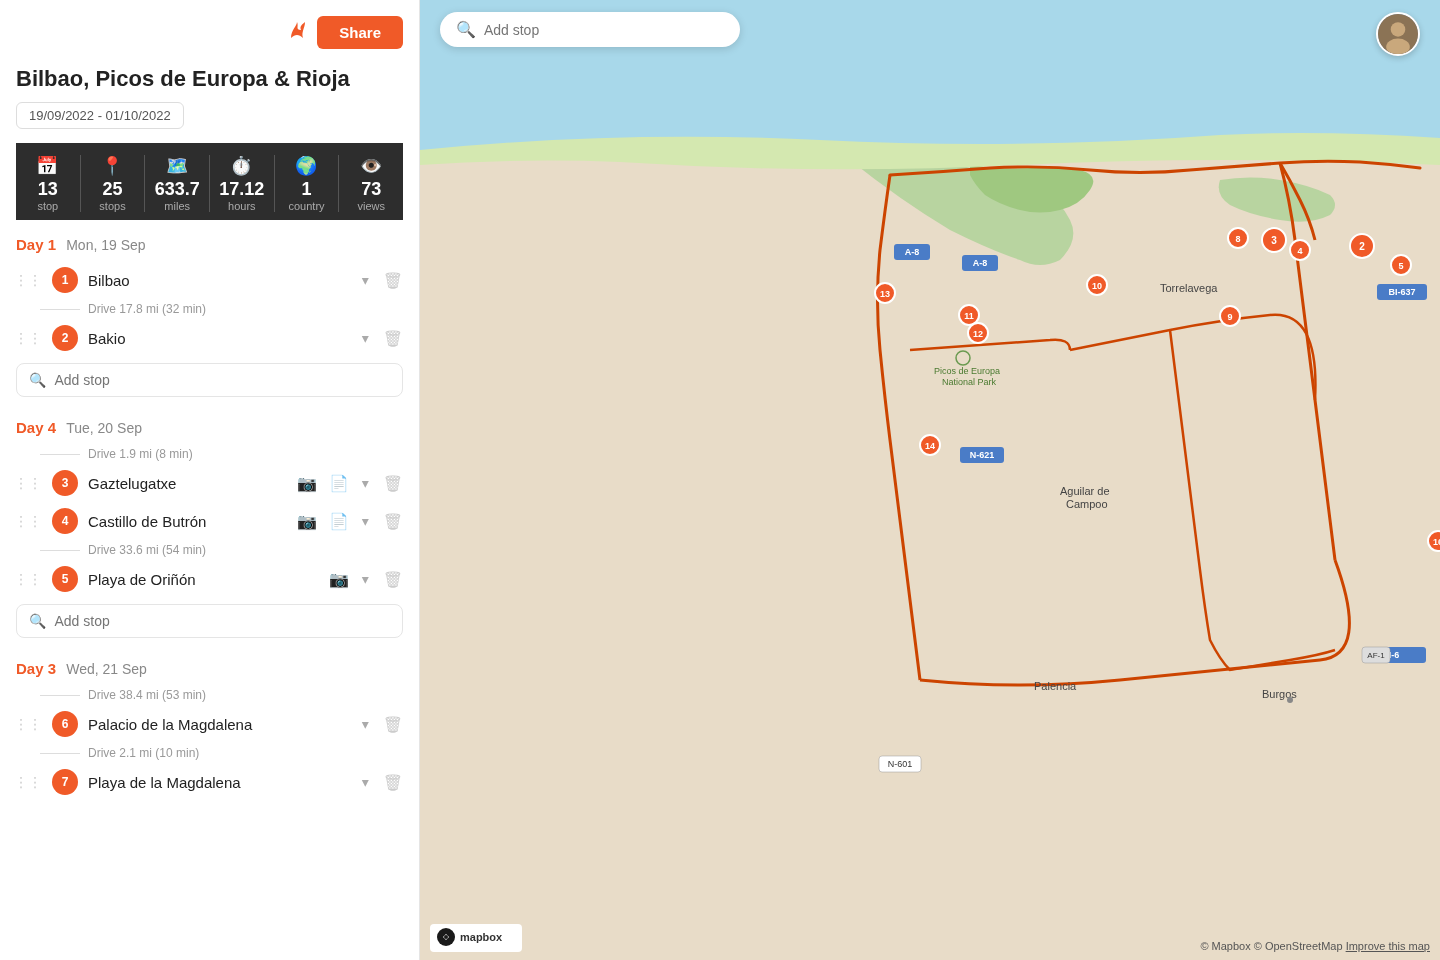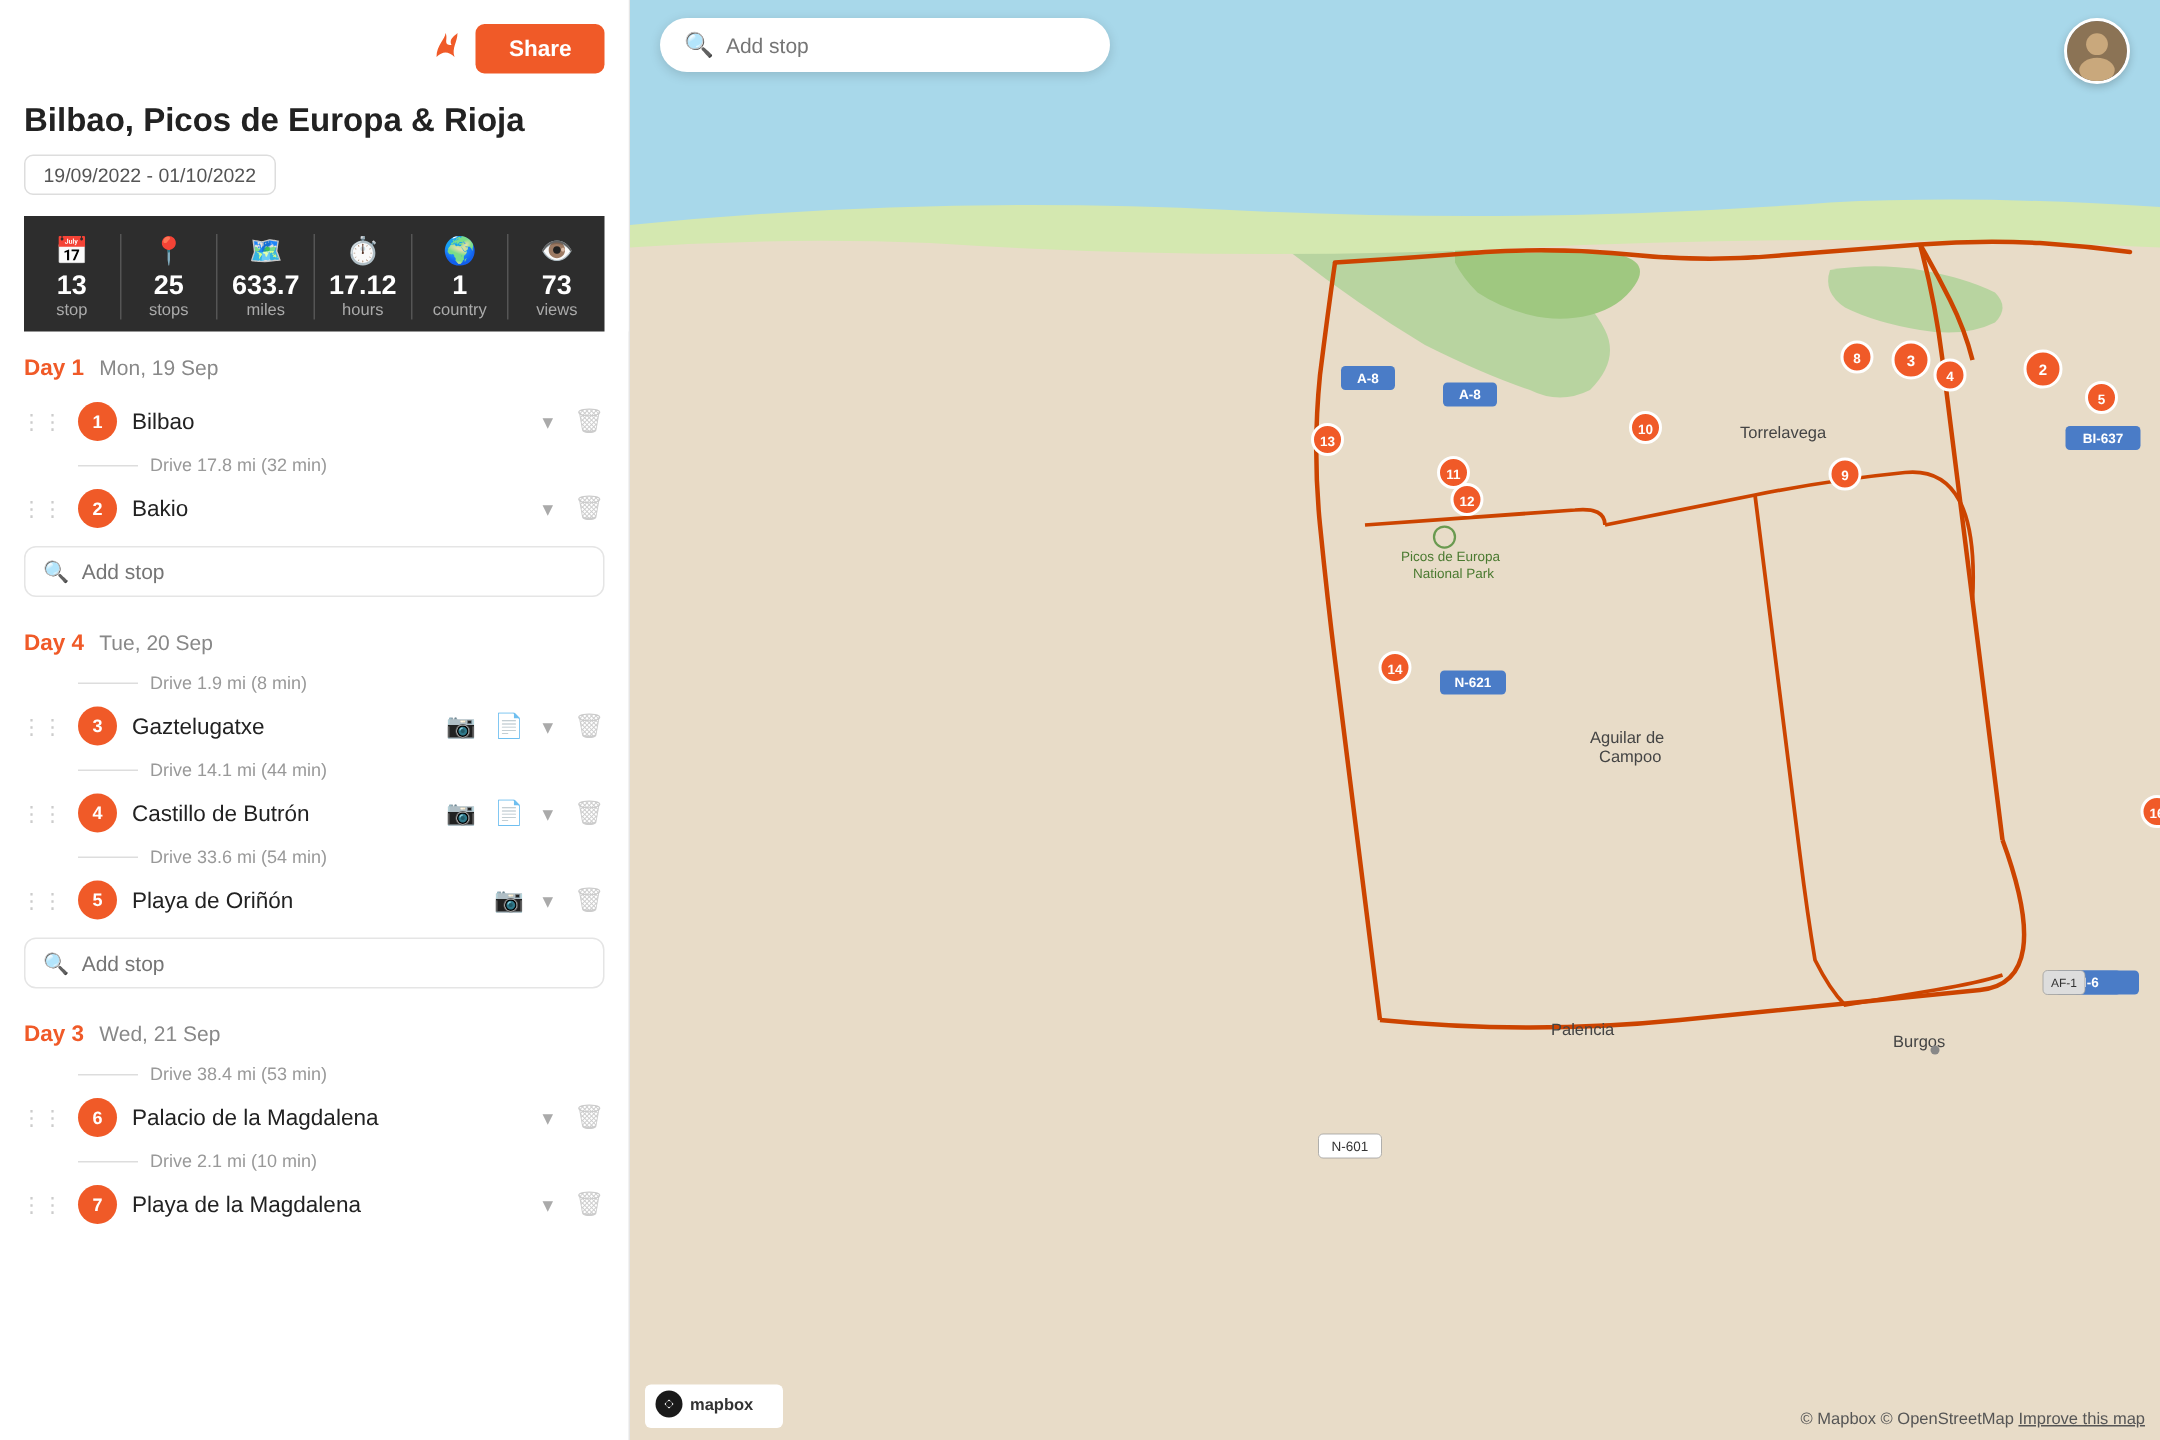--- a/index.html
+++ b/index.html
@@ -90,21 +90,21 @@
       font-size: 15px;
       font-weight: 700;
       color: #222;
     }
     .day-label { color: #f05a28; margin-right: 6px; }
     .day-date { color: #888; font-weight: 400; font-size: 14px; }
 
     .drive-info {
       display: flex;
       align-items: center;
-      padding: 3px 16px 3px 52px;
+      padding: 3px 16px 3px 40px;
       font-size: 12px;
       color: #999;
     }
     .drive-info::before {
       content: '';
       display: inline-block;
       width: 40px;
       height: 1px;
       background: #ddd;
       margin-right: 8px;
@@ -367,21 +367,20 @@
         <span class="drag-handle">⋮⋮</span>
         <div class="stop-number orange">3</div>
         <button class="stop-name-btn">Gaztelugatxe</button>
         <div class="stop-actions">
           <button class="icon-btn">📷</button>
           <button class="icon-btn">📄</button>
           <button class="chevron-btn">▾</button>
           <button class="delete-btn">🗑</button>
         </div>
       </div>
-      <div class="drive-info">Drive 14.1 mi (44 min)</div>
 
       <div class="stop-row">
         <span class="drag-handle">⋮⋮</span>
         <div class="stop-number orange">4</div>
         <button class="stop-name-btn">Castillo de Butrón</button>
         <div class="stop-actions">
           <button class="icon-btn">📷</button>
           <button class="icon-btn">📄</button>
           <button class="chevron-btn">▾</button>
           <button class="delete-btn">🗑</button>

